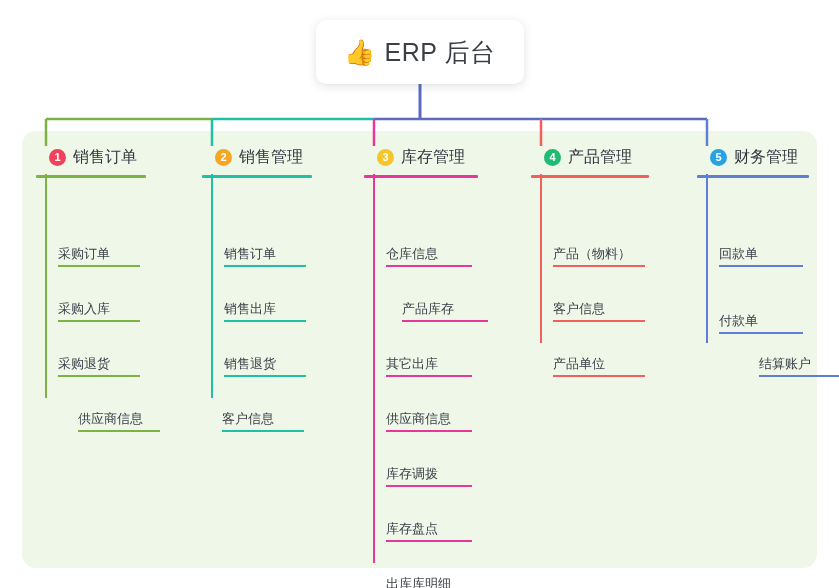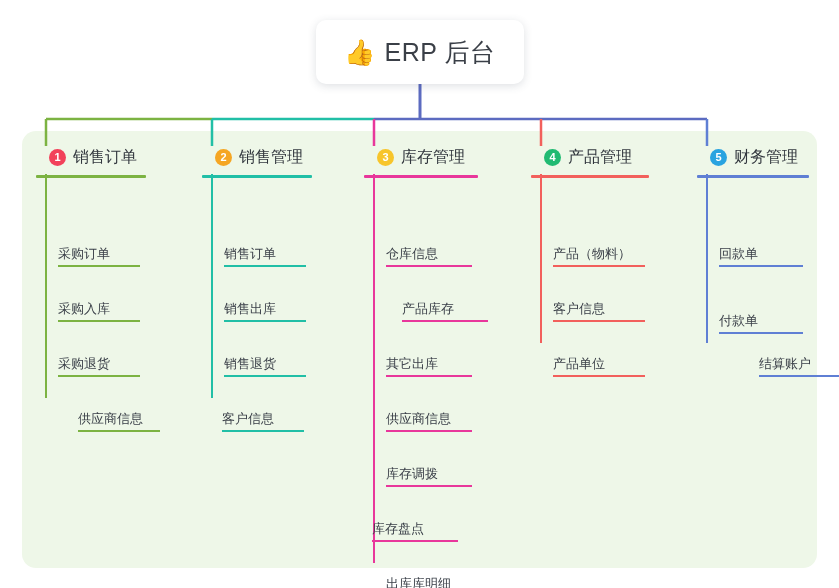--- a/index.html
+++ b/index.html
@@ -245,21 +245,21 @@
             <div class="leaf-rule" style="background: rgb(232, 55, 155); width: 86px;"></div>
           </div>
           <div class="leaf" style="position: absolute; left: 22px; top: 232px; width: 86px; height: 22px;">
             <span class="leaf-label">供应商信息</span>
             <div class="leaf-rule" style="background: rgb(232, 55, 155); width: 86px;"></div>
           </div>
           <div class="leaf" style="position: absolute; left: 22px; top: 287px; width: 86px; height: 22px;">
             <span class="leaf-label">库存调拨</span>
             <div class="leaf-rule" style="background: rgb(232, 55, 155); width: 86px;"></div>
           </div>
-          <div class="leaf" style="position: absolute; left: 8px; top: 342px; width: 86px; height: 22px;">
+          <div class="leaf" style="position: absolute; left: 22px; top: 342px; width: 86px; height: 22px;">
             <span class="leaf-label">库存盘点</span>
             <div class="leaf-rule" style="background: rgb(232, 55, 155); width: 86px;"></div>
           </div>
           <div class="leaf" style="position: absolute; left: 22px; top: 397px; width: 86px; height: 22px;">
             <span class="leaf-label">出库库明细</span>
           </div>
         </div>
       </div>
       <div class="column" style="left: 531px; width: 165px;">
         <div class="col-head">

